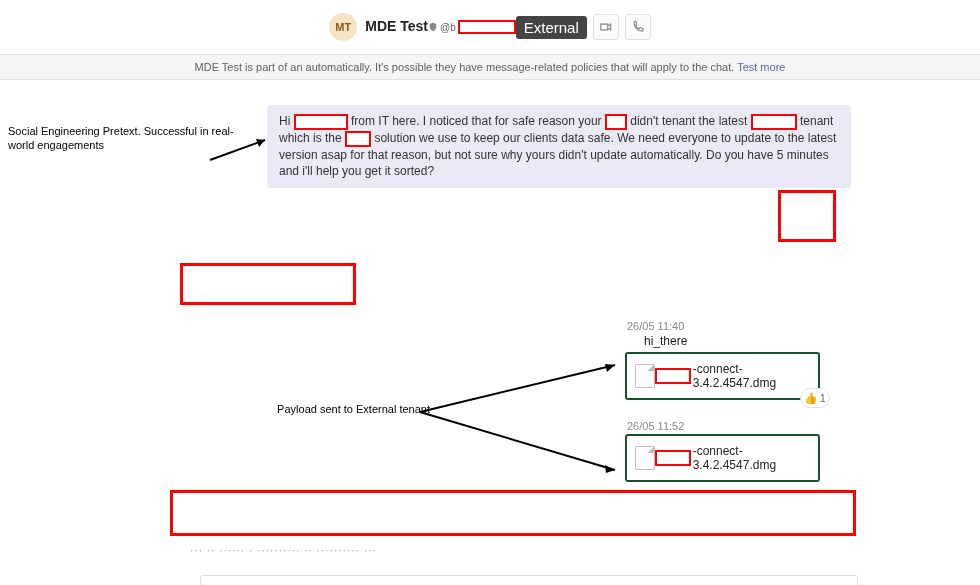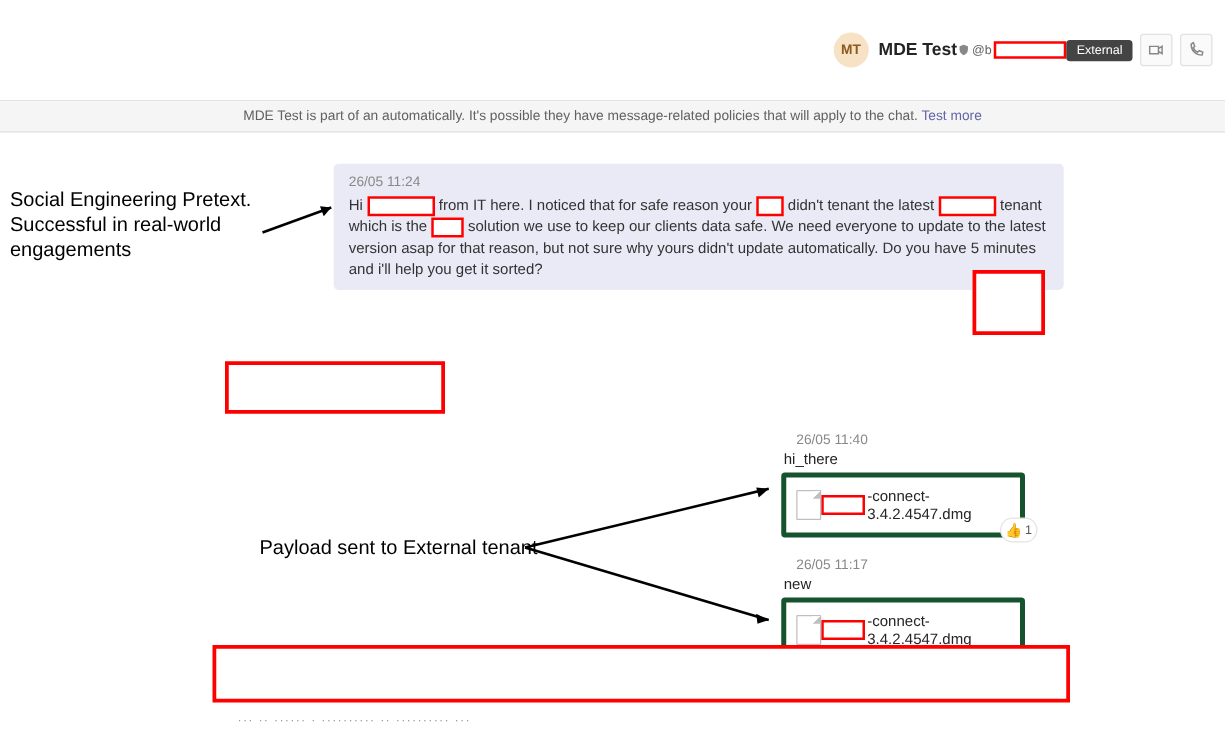--- a/index.html
+++ b/index.html
@@ -9,48 +9,48 @@
     --muted:#616161;
     --link:#6264a7;
     --banner-bg:#f5f5f5;
     --msg-bg:#e9eaf6;
     --card-bg:#ffffff;
     --badge-bg:#444444;
     --badge-text:#ffffff;
     --redact:#ff0000;
   }
   html,body{margin:0;padding:0;width:980px;height:585px;font-family:"Segoe UI",Arial,sans-serif;color:var(--text);background:#fff;font-size:12px;overflow:hidden}
-  .topbar{display:flex;align-items:center;justify-content:flex-end;padding:20px 10px;border-bottom:1px solid var(--border);height:40px}
+  .topbar{display:flex;align-items:center;justify-content:center;padding:7px 10px;border-bottom:1px solid var(--border);height:40px}
   .topbar-left{display:flex;align-items:center;gap:8px}
   .avatar{width:28px;height:28px;border-radius:50%;background:#f7e2c6;color:#8a5a1f;display:flex;align-items:center;justify-content:center;font-weight:600;font-size:11px}
   .title-block{display:flex;flex-direction:row;line-height:1.1}
   .chat-title{font-weight:700;font-size:14px}
   .subtitle-row{display:flex;align-items:center;gap:2px;color:var(--muted);font-size:10px;margin-top:1px}
   .red-box{border:2px solid var(--redact);display:inline-block;background:#fff}
   .topbar-right{display:flex;align-items:center;gap:6px}
-  .ext-badge{background:var(--badge-bg);color:var(--badge-text);font-size:10px;padding:3px 8px;border-radius:3px}
+  .ext-badge{background:var(--badge-bg);color:var(--badge-text);font-size:15px;padding:3px 8px;border-radius:3px}
   .tool-btn{width:24px;height:24px;border:1px solid var(--border);border-radius:3px;display:flex;align-items:center;justify-content:center;color:#888;background:#fafafa}
   .banner{background:var(--banner-bg);text-align:center;font-size:11px;color:var(--muted);padding:6px;border-bottom:1px solid var(--border)}
   .banner a{color:var(--link);text-decoration:none}
   .chat-area{position:relative;height:calc(100% - 40px - 26px);width:100%}
   
-  .anno{position:absolute;font-size:16px;color:#000;line-height:1.25}
+  .anno{position:absolute;font-size:11px;color:#000;line-height:1.25}
   
   svg.arrows{position:absolute;top:0;left:0;width:100%;height:100%;pointer-events:none}
   
   .msg1{position:absolute;left:267px;top:25px;width:560px;background:var(--msg-bg);border-radius:4px;padding:8px 12px;font-size:12px;color:#333;line-height:1.4}
   .msg-time{color:#888;font-size:11px;margin-bottom:2px}
   .inline-red{border:2px solid var(--redact);display:inline-block;vertical-align:middle;height:12px;background:#fff}
   
   .float-red{position:absolute;border:3px solid var(--redact);background:#fff}
   
   .rmsg{position:absolute;left:625px;width:195px;font-size:12px}
-  .rmsg .msg-time{margin-left:12px}
-  .rmsg-text{margin:2px 0 4px 2px}
-  .file-card{background:var(--card-bg);border:4px solid #14532d;border-radius:3px;padding:8px;display:flex;align-items:center;gap:0;margin-top:2px}
+  .rmsg .msg-time{margin-left:2px}
+  .rmsg-text{margin:2px 0 4px 19px}
+  .file-card{background:var(--card-bg);border:2px solid #14532d;border-radius:3px;padding:8px;display:flex;align-items:center;gap:0;margin-top:2px}
   .file-icon{width:18px;height:22px;border:1px solid #bfbfbf;border-radius:1px;position:relative;background:#fff;flex:0 0 auto}
   .file-icon::after{content:"";position:absolute;top:0;right:0;width:6px;height:6px;background:linear-gradient(135deg,#fff 49%,#bfbfbf 50%)}
   .file-name{font-size:12px;display:flex;align-items:center;gap:0}
   .file-red{border:2px solid var(--redact);background:#fff;width:36px;height:12px;display:inline-block;margin-right:2px}
   .reaction{position:absolute;left:800px;width:28px;height:18px;background:#fff;border:1px solid #e3e3e3;border-radius:10px;font-size:10px;display:flex;align-items:center;justify-content:center;gap:2px;color:#555}
   .reaction .emoji{font-size:11px}
   .bottom-red{position:absolute;left:170px;top:410px;width:680px;height:40px;border:3px solid var(--redact);background:#fff}
   .blahline{position:absolute;left:190px;top:465px;color:#999;font-size:10px;letter-spacing:1px;white-space:nowrap;overflow:hidden;width:300px}
   .composer{position:absolute;left:200px;top:495px;width:640px;height:26px;border:1px solid #ddd;border-radius:3px;background:#fff;padding:4px 8px;color:#999;font-size:12px;display:flex;align-items:center}
   .shield{width:10px;height:10px;display:inline-block}
@@ -104,21 +104,20 @@
 
     <line x1="420" y1="332" x2="615" y2="285" stroke="#000" stroke-width="2"></line>
     <line x1="420" y1="332" x2="615" y2="390" stroke="#000" stroke-width="2"></line>
 
     <polygon points="265,60 256,59 259,67" fill="#000"></polygon>
     <polygon points="615,285 605,284 607,292" fill="#000"></polygon>
     <polygon points="615,390 605,385 606,393" fill="#000"></polygon>
   </svg>
 
   <div class="msg1">
-    <div class="msg-time">26/05 11:24</div>
     <div>
       <span>Hi </span>
       <span class="inline-red" style="width:50px"></span>
       <span> from IT here. I noticed that for safe reason your </span>
       <span class="inline-red" style="width:18px"></span>
       <span> didn't tenant the latest </span>
       <span class="inline-red" style="width:42px"></span>
       <span> tenant which is the </span>
       <span class="inline-red" style="width:22px"></span>
       <span> solution we use to keep our clients data safe. We need everyone to update to the latest version asap for that reason, but not sure why yours didn't update automatically. Do you have 5 minutes and i'll help you get it sorted?</span>
@@ -138,22 +137,21 @@
         <span>-connect-3.4.2.4547.dmg</span>
       </div>
     </div>
   </div>
   <div class="reaction" style="top:308px">
     <span class="emoji">👍</span>
     <span>1</span>
   </div>
 
   <div class="rmsg" style="top:340px">
-    <div class="msg-time">26/05 11:17</div>
-    <div class="rmsg-text">new</div>
+    <div class="msg-time">26/05 11:52</div>
     <div class="file-card">
       <div class="file-icon"></div>
       <div class="file-name">
         <span class="file-red"></span>
         <span>-connect-3.4.2.4547.dmg</span>
       </div>
     </div>
   </div>
 
   <div class="bottom-red"></div>

